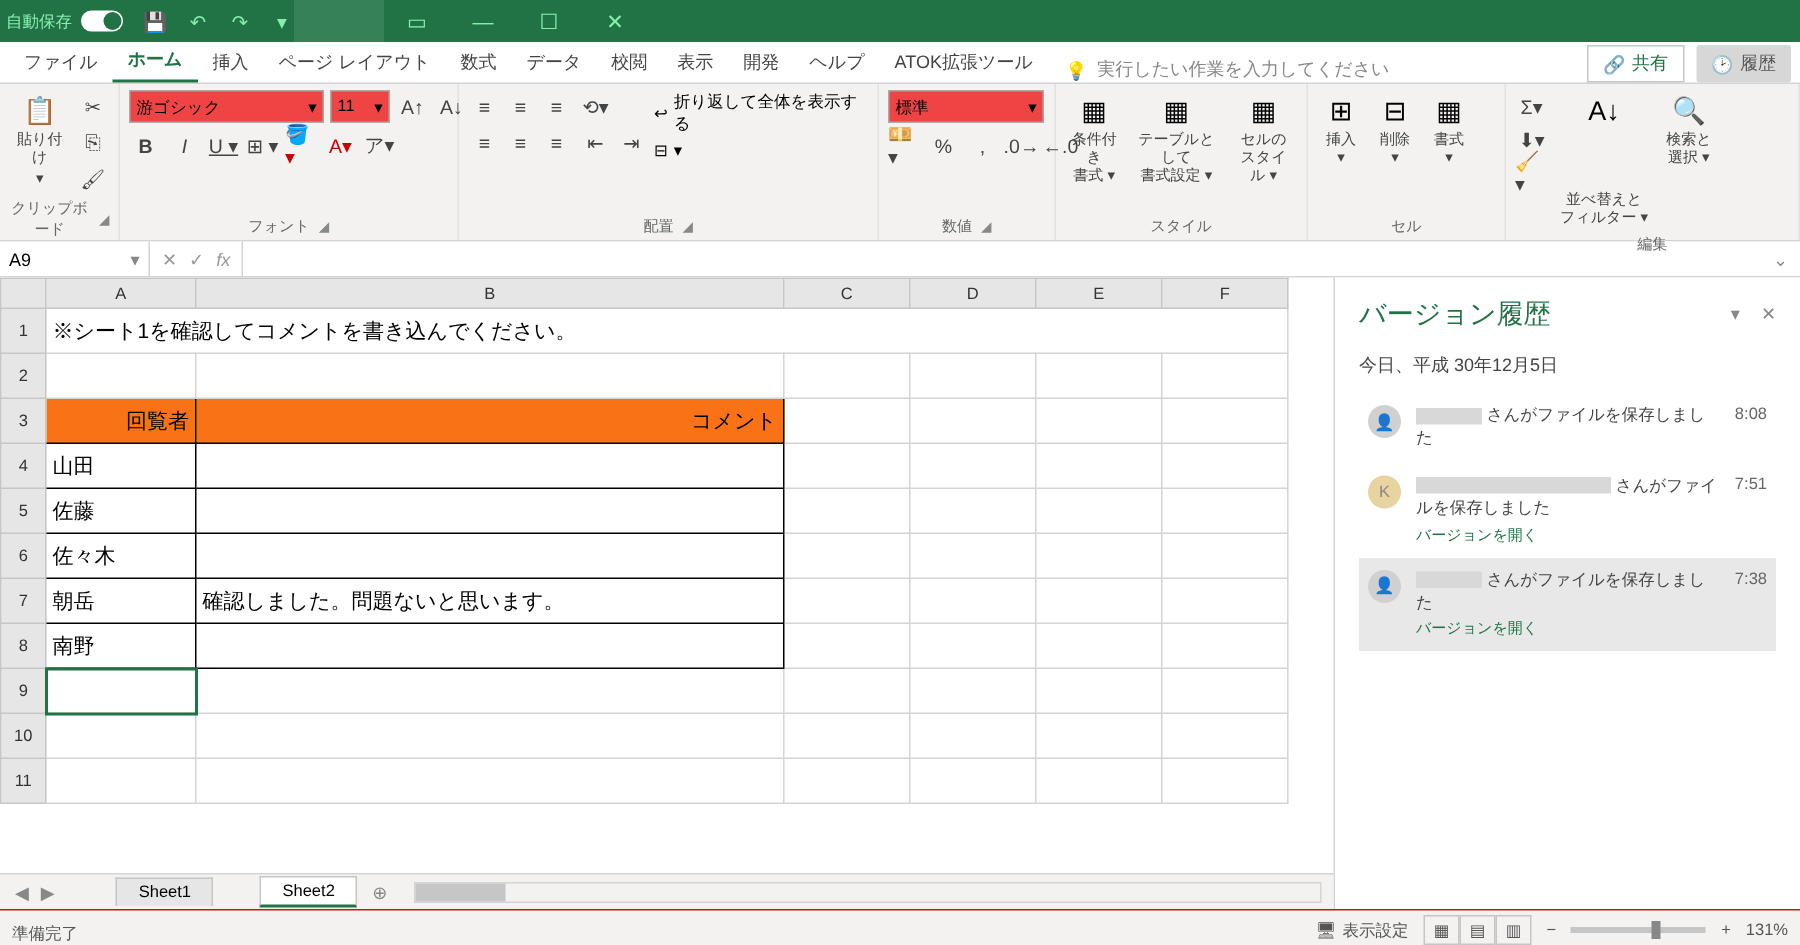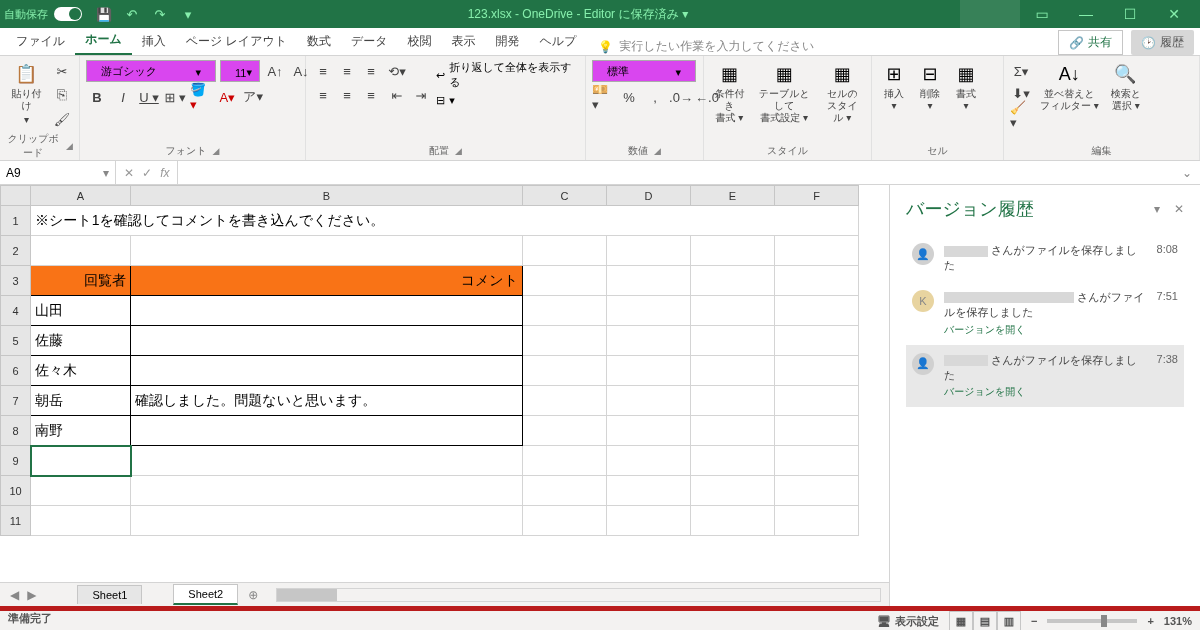--- a/index.html
+++ b/index.html
@@ -26,27 +26,27 @@
 .ribbon { height: 105px; background: #f3f2f1; border-bottom: 1px solid #d4d4d4; display: flex; }
 .rgroup { border-right: 1px solid #e1e1e1; padding: 4px 6px 2px; display: flex; flex-direction: column; }
 .rgroup-body { flex: 1; display: flex; gap: 4px; align-items: start; }
 .rgroup-label { font-size: 10px; color: #666; text-align: center; padding-top: 2px; display: flex; justify-content: center; align-items: center; gap: 6px; }
 .dlg-launcher { font-size: 9px; color: #888; }
 .bigbtn { display: flex; flex-direction: column; align-items: center; gap: 2px; padding: 2px 4px; }
 .bigbtn .ico { width: 24px; height: 24px; display: flex; align-items: center; justify-content: center; font-size: 18px; }
 .bigbtn .lbl { font-size: 10px; color: #444; text-align: center; line-height: 1.2; }
 .font-controls { display: flex; flex-direction: column; gap: 4px; }
 .font-row { display: flex; gap: 4px; align-items: center; }
-.font-select { background: #d946ef; border: 1px solid #ababab; padding: 2px 14px; font-size: 11px; height: 22px; display: flex; align-items: flex-end; justify-content: space-between; }
+.font-select { background: #ef4444; border: 1px solid #ababab; padding: 2px 4px; font-size: 11px; height: 22px; display: flex; align-items: center; justify-content: space-between; }
 .smallbtn { width: 22px; height: 22px; display: flex; align-items: center; justify-content: center; font-size: 13px; color: #444; }
 .align-grid { display: flex; flex-direction: column; gap: 2px; }
 .align-row { display: flex; gap: 2px; }
 
 .formula-area { height: 24px; border-bottom: 1px solid #d4d4d4; display: flex; align-items: center; background: #fff; }
-.namebox { width: 116px; border-right: 1px solid #d4d4d4; padding: 0 6px; display: flex; align-items: center; justify-content: space-between; font-size: 12px; height: 100%; }
+.namebox { width: 100px; border-right: 1px solid #d4d4d4; padding: 0 6px; display: flex; align-items: center; justify-content: space-between; font-size: 12px; height: 100%; }
 .fx-controls { display: flex; align-items: center; gap: 8px; padding: 0 8px; border-right: 1px solid #d4d4d4; height: 100%; color: #999; }
 .fx-bar { flex: 1; padding: 0 8px; font-size: 12px; }
 
 .main-area { display: flex; height: 421px; }
 .sheet-area { flex: 1; display: flex; flex-direction: column; border-right: 1px solid #d4d4d4; }
 .grid-wrapper { flex: 1; overflow: hidden; position: relative; }
 .grid-table { border-collapse: collapse; table-layout: fixed; }
 .grid-table th { background: #e6e6e6; border: 1px solid #c6c6c6; font-weight: normal; font-size: 11px; color: #333; text-align: center; }
 .grid-table .col-header th { height: 20px; }
 .grid-table .row-header { width: 30px; background: #e6e6e6; }
@@ -70,62 +70,62 @@
 .vp-date { font-size: 12px; color: #444; margin-bottom: 10px; }
 .vp-entry { display: flex; gap: 10px; padding: 8px 6px; font-size: 11px; align-items: start; }
 .vp-entry.sel { background: #e8e8e8; }
 .vp-avatar { width: 22px; height: 22px; border-radius: 50%; background: #d0d0d0; display: flex; align-items: center; justify-content: center; font-size: 11px; color: #888; flex-shrink: 0; }
 .vp-body { flex: 1; }
 .vp-text { color: #444; line-height: 1.4; }
 .vp-name-blur { display: inline-block; width: 44px; height: 11px; background: #d8d8d8; vertical-align: middle; }
 .vp-link { color: #217346; font-size: 10px; margin-top: 2px; }
 .vp-time { color: #666; font-size: 11px; }
 
-.statusbar { height: 24px; background: #f3f2f1; border-top: 5px solid #b91c1c; display: flex; align-items: flex-start; padding: 0 8px; font-size: 11px; color: #555; font-weight: bold; }
+.statusbar { height: 24px; background: #f3f2f1; border-top: 1px solid #b91c1c; display: flex; align-items: flex-end; padding: 0 8px; font-size: 11px; color: #555; }
 .statusbar .sb-right { margin-left: auto; display: flex; align-items: center; gap: 10px; }
 .view-btns { display: flex; }
 .view-btns div { width: 24px; height: 20px; border: 1px solid #c6c6c6; display: flex; align-items: center; justify-content: center; font-size: 11px; }
 .zoom-slider { width: 90px; height: 4px; background: #c6c6c6; position: relative; }
 .zoom-slider::after { content: ""; position: absolute; left: 60%; top: -4px; width: 6px; height: 12px; background: #888; }
 </style>
 </head>
 <body>
 
 <div class="titlebar">
   <div class="autosave">
     <span>自動保存</span>
     <span class="toggle"></span>
   </div>
   <div class="qat">
     <div class="qat-icon">💾</div>
     <div class="qat-icon">↶</div>
     <div class="qat-icon">↷</div>
     <div class="qat-icon">▾</div>
   </div>
-  <div class="title">123.xlsx - OneDrive - Editor に保存済み ▾</div>
   <div class="wincontrols">
     <div style="width:60px;background:rgba(255,255,255,0.1);"></div>
     <div>▭</div>
     <div>—</div>
     <div>☐</div>
     <div>✕</div>
   </div>
 </div>
 
 <div class="tabbar">
   <div class="tab">ファイル</div>
   <div class="tab active">ホーム</div>
   <div class="tab">挿入</div>
   <div class="tab">ページ レイアウト</div>
   <div class="tab">数式</div>
   <div class="tab">データ</div>
   <div class="tab">校閲</div>
   <div class="tab">表示</div>
   <div class="tab">開発</div>
   <div class="tab">ヘルプ</div>
+  <div class="tab">ATOK拡張ツール</div>
   <div class="search-box" style="margin-left:12px;">
     <span>💡</span>
     <span>実行したい作業を入力してください</span>
   </div>
   <div class="tab-right">
     <div class="share-btn">
         <span>🔗</span>
         <span>共有</span>
       </div>
     <div class="history-btn">
@@ -286,21 +286,21 @@
 
   <div class="rgroup" style="flex:1;">
     <div class="rgroup-body">
       <div style="display:flex;flex-direction:column;gap:0;">
         <div class="smallbtn">Σ▾</div>
         <div class="smallbtn">⬇▾</div>
         <div class="smallbtn">🧹▾</div>
       </div>
       <div class="bigbtn">
           <div class="ico">A↓</div>
-          <div class="lbl" style="white-space:pre-line;">並べ替えと
+          <div class="lbl" style="white-space:pre-line;margin-top:40px;">並べ替えと
 フィルター ▾</div>
         </div>
       <div class="bigbtn">
           <div class="ico">🔍</div>
           <div class="lbl" style="white-space:pre-line;">検索と
 選択 ▾</div>
         </div>
     </div>
     <div class="rgroup-label">編集</div>
   </div>
@@ -455,20 +455,21 @@
   </div>
 
   <div class="version-panel">
     <div class="vp-header">
       <div class="vp-title">バージョン履歴</div>
       <div style="display:flex;gap:14px;color:#888;">
         <span>▾</span>
         <span>✕</span>
       </div>
     </div>
+    <div class="vp-date">今日、平成 30年12月5日</div>
 
     <div class="vp-entry">
       <div class="vp-avatar">👤</div>
       <div class="vp-body">
         <div class="vp-text"><span class="vp-name-blur"></span> <span>さんがファイルを保存しました</span></div>
       </div>
       <div class="vp-time">8:08</div>
     </div>
 
     <div class="vp-entry">

